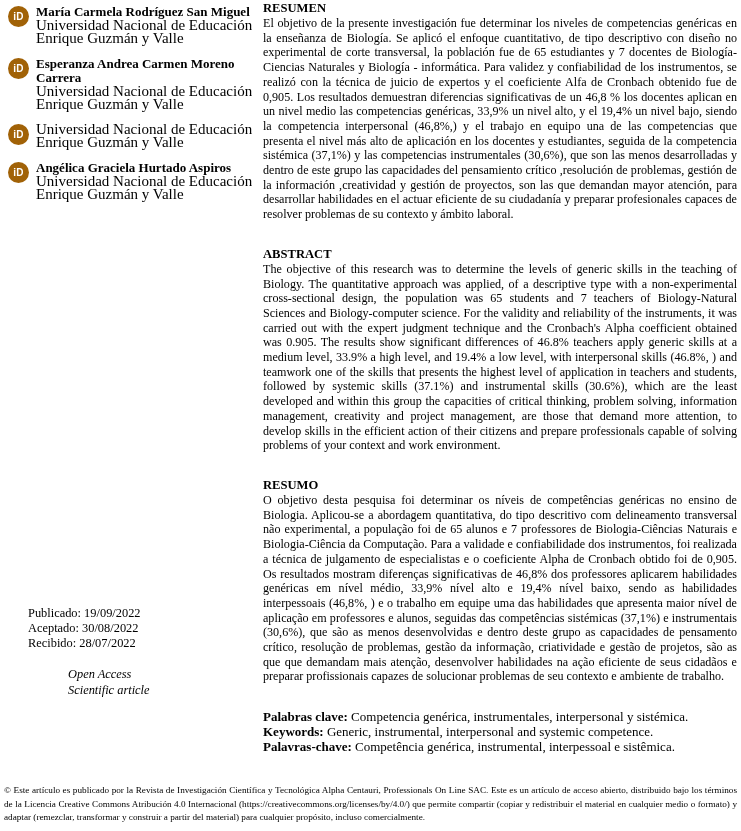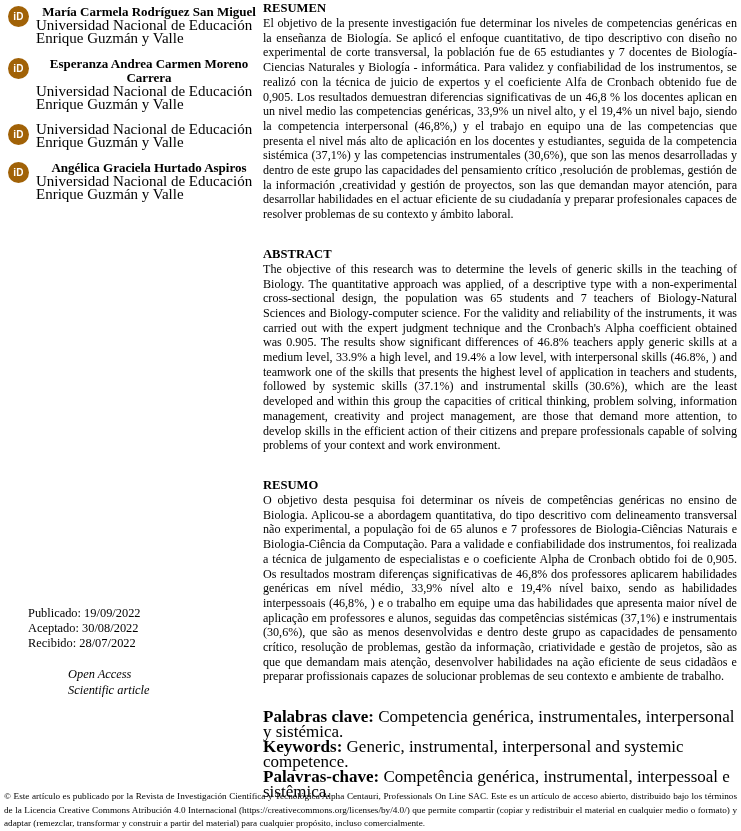--- a/index.html
+++ b/index.html
@@ -19,40 +19,40 @@
   .orcid-icon {
     width: 21px; height: 21px; border-radius: 50%;
     background: #a16207; color: #ffffff;
     font-family: "Liberation Sans", sans-serif;
     font-weight: bold; font-size: 10px;
     display: flex; align-items: center; justify-content: center;
     flex-shrink: 0; margin-top: 1px;
     letter-spacing: 0.3px;
   }
   .author-text { display: flex; flex-direction: column; }
-  .author-name { font-weight: bold; font-size: 13px; line-height: 14px; text-align: center; }
+  .author-name { font-weight: bold; font-size: 13px; line-height: 14px; }
   .author-affil { font-size: 15px; line-height: 13px; }
 
   
   .meta { position: absolute; left: 28px; top: 606px; width: 220px; font-size: 12.4px; line-height: 15px; }
   .article-type { margin-top: 15px; font-style: italic; line-height: 16px; margin-left: 40px; }
 
   
   .content { position: absolute; left: 263px; top: 1px; width: 474px; }
   .section { margin-bottom: 25px; }
   .section-heading { font-weight: bold; font-size: 12.6px; line-height: 15px; }
   .section-body { font-size: 12.1px; line-height: 14.7px; text-align: justify; }
 
-  .keywords { margin-top: 24px; font-size: 17px; line-height: 15px; }
+  .keywords { margin-top: 24px; font-size: 13px; line-height: 15px; }
   .kw-line { text-align: left; }
   .kw-label { font-weight: bold; margin-right: 0.25em; }
 
   
   .footer {
-    position: absolute; left: 4px; right: 4px; bottom: 0px;
+    position: absolute; left: 4px; right: 4px; bottom: 6px;
     font-size: 9.2px; line-height: 13.6px; text-align: justify;
   }
 </style>
 </head>
 <body>
 
 <div class="page">
 
   <div class="authors">
 

